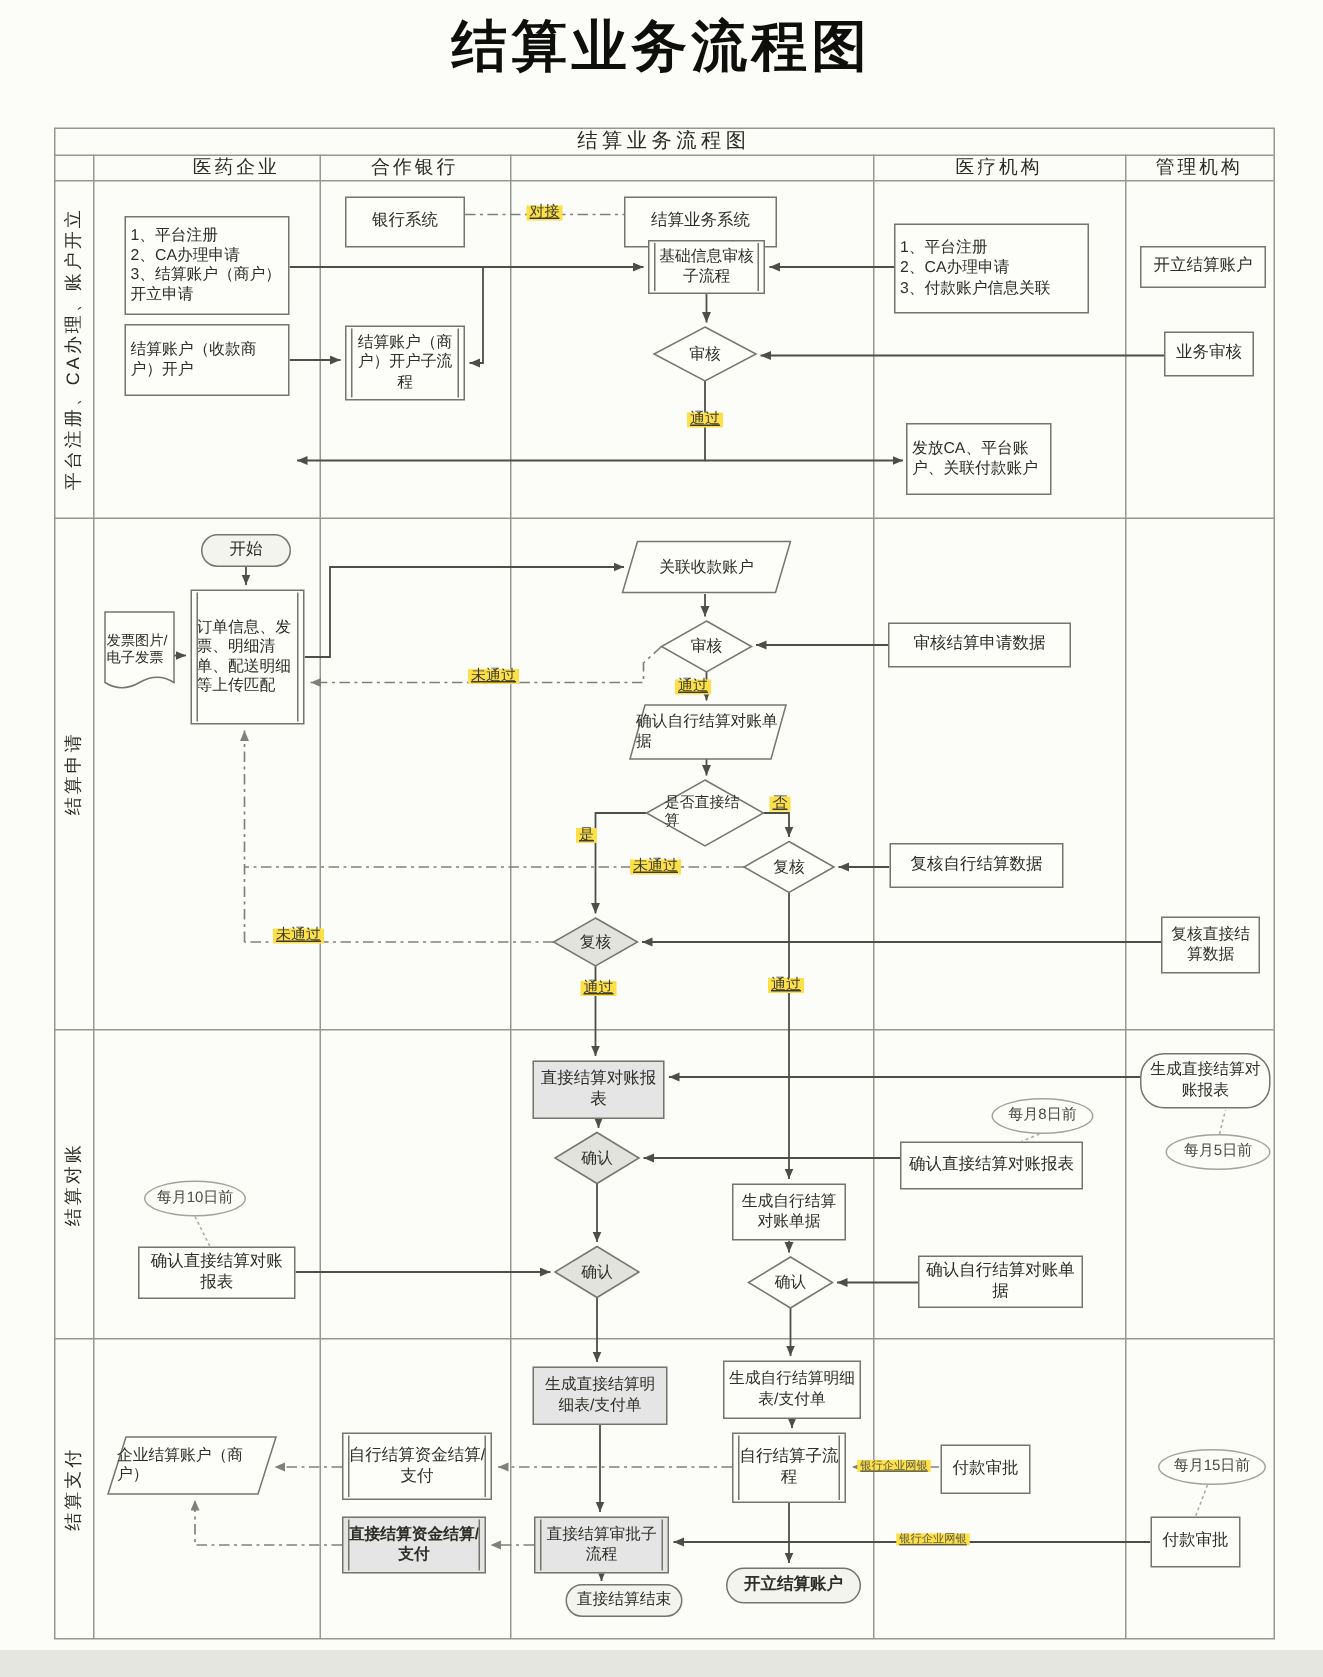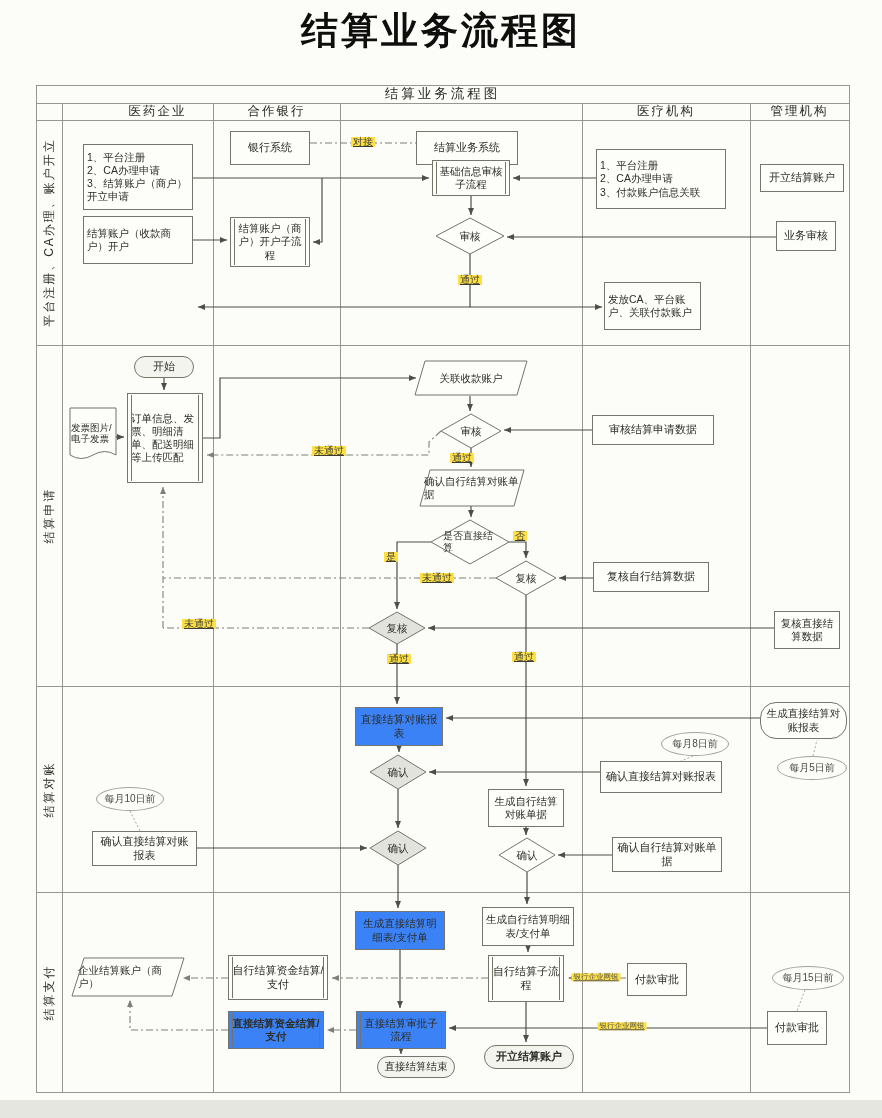--- a/index.html
+++ b/index.html
@@ -9,21 +9,21 @@
   #big-title{position:absolute;left:0;top:6px;width:100%;text-align:center;
              font-size:37px;font-weight:bold;color:#0e0e0c;letter-spacing:3px;}
   #flow-svg{position:absolute;left:0;top:0;}
   .node{position:absolute;box-sizing:border-box;border:1px solid #75756c;background:#fdfdfa;
         display:flex;align-items:center;justify-content:center;text-align:center;
         font-size:11px;line-height:1.25;color:#2e2e28;padding:2px 3px;white-space:pre-line;}
   .ta-l{justify-content:flex-start;text-align:left;}
   .dbl::before,.dbl::after{content:"";position:absolute;top:1px;bottom:1px;border-left:1px solid #75756c;}
   .dbl::before{left:3px;}
   .dbl::after{right:3px;}
-  .shaded{background:#3b82f6;}
+  .shaded{background:#e5e5e5;}
   .bold{font-weight:bold;}
   .stadium{border-radius:13px;background:#f4f4ef;}
   .ellipse{border-radius:50%;border-color:#a3a399;background:transparent;font-size:10px;color:#4a4a42;}
   .dlabel{position:absolute;box-sizing:border-box;display:flex;align-items:center;justify-content:center;
           font-size:10.5px;line-height:1.2;color:#2e2e28;white-space:pre-line;}
   .lbl{position:absolute;transform:translate(-50%,-50%);font-size:10px;color:#3c3c34;
        background:#fde047;padding:0 2px;white-space:nowrap;line-height:1;text-decoration:underline;}
   .lbl.tiny{font-size:7.5px;color:#5a5a50;}
   .colhead{position:absolute;display:flex;align-items:center;justify-content:center;
            font-size:12.5px;color:#2b2b24;letter-spacing:2px;}

